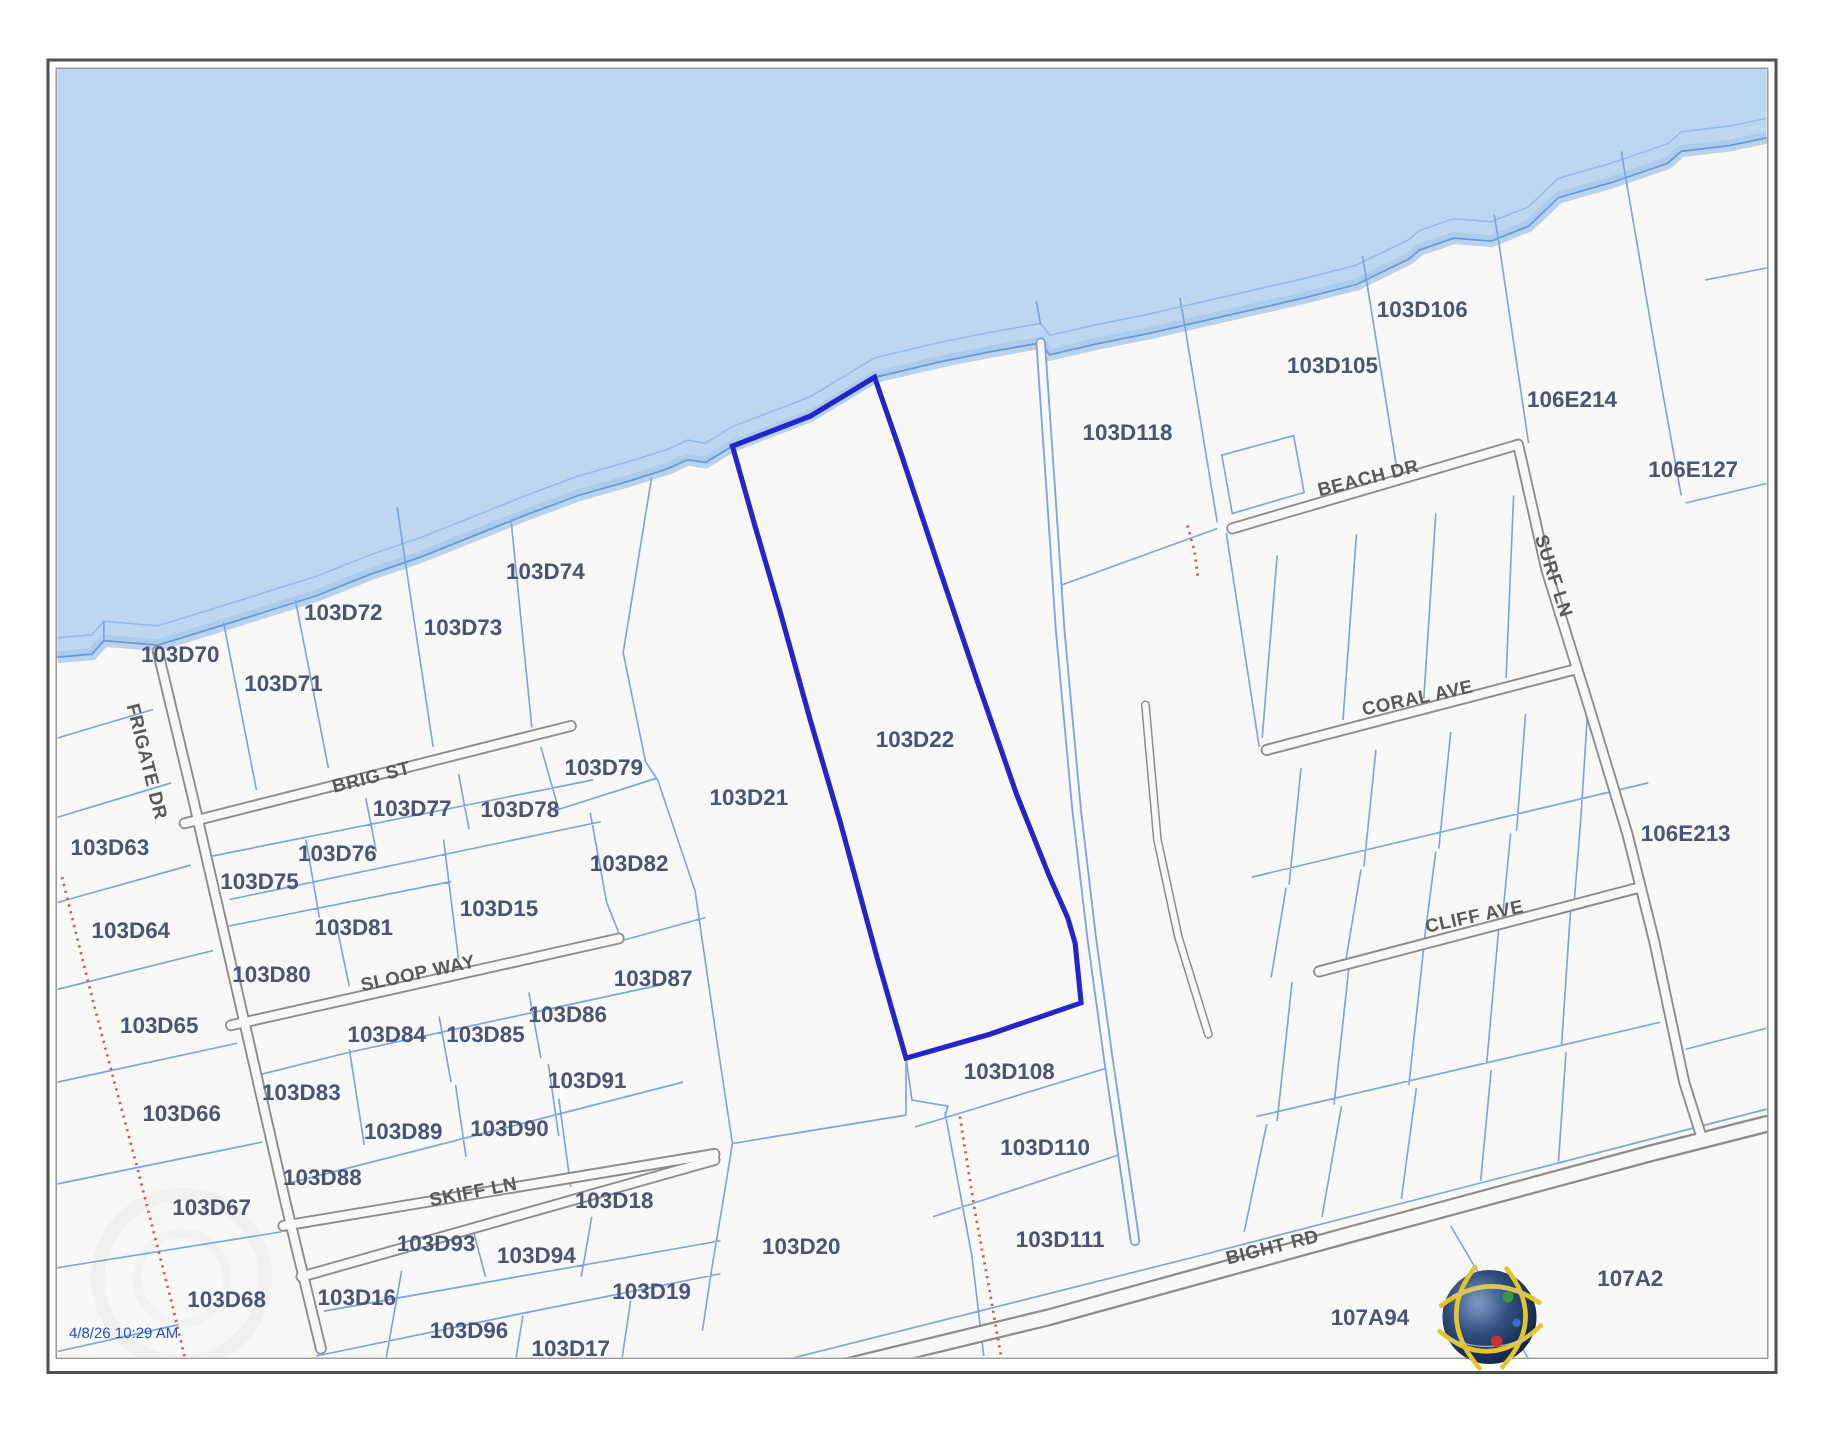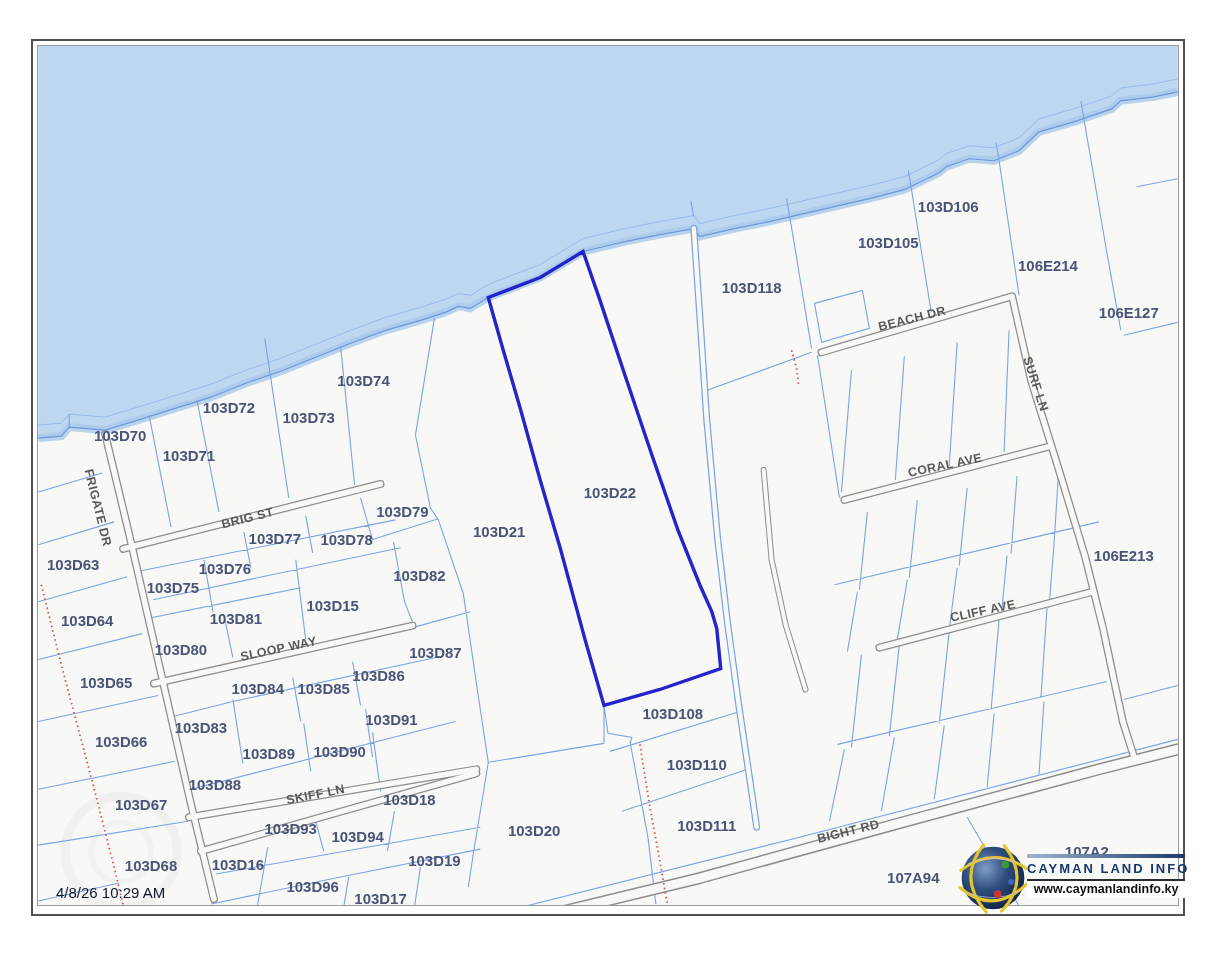--- a/index.html
+++ b/index.html
@@ -6,21 +6,21 @@
   .page{position:relative;width:1216px;height:954px;background:#ffffff;overflow:hidden;
         font-family:"Liberation Sans",sans-serif;}
   .frame-outer{position:absolute;left:31px;top:39px;width:1154px;height:877px;
         border:2px solid #505050;box-sizing:border-box;}
   #map-svg{position:absolute;left:37px;top:45px;width:1142px;height:861px;
         border:1px solid #9a9a9a;box-sizing:border-box;display:block;}
   .parcel-label{font-family:"Liberation Sans",sans-serif;font-size:15px;font-weight:bold;
         fill:#4a5477;}
   .road-label{font-family:"Liberation Sans",sans-serif;font-size:12.5px;font-weight:bold;
         fill:#595959;letter-spacing:.4px;}
-  .timestamp{position:absolute;left:56px;top:884px;font-size:15px;color:#0f172a;}
+  .timestamp{position:absolute;left:46px;top:884px;font-size:10px;color:#1d4ed8;}
   .logo{position:absolute;left:955px;top:838px;width:232px;height:76px;}
   .globe{position:absolute;left:0;top:2px;width:76px;height:76px;}
   .logo-text{position:absolute;left:72px;top:16px;width:158px;}
   .logo-rule{height:4px;background:linear-gradient(90deg,#9db4cc,#1b3a6b);margin-bottom:3px;}
   .logo-title{font-size:13px;font-weight:bold;color:#14386e;letter-spacing:2px;white-space:nowrap;}
   .logo-url{margin-top:3px;background:#ffffff;border-top:2px solid #2b2b2b;
         font-size:12.5px;font-weight:bold;color:#111;text-align:center;padding:1px 0 2px 0;
         white-space:nowrap;}
 </style>
 </head>
@@ -235,20 +235,15 @@
         <path d="M 52,6 Q 80,42 49,75"></path>
       </g>
       <g fill="none" stroke="#b9c6da" stroke-width="1" opacity="0.8">
         <path d="M 14,25 Q 40,14 66,24"></path>
         <path d="M 12,55 Q 40,67 68,54"></path>
       </g>
       <circle cx="53" cy="26" r="4" fill="#3a9a3a"></circle>
       <circle cx="45" cy="57" r="4" fill="#cc3333"></circle>
       <circle cx="59" cy="44" r="3" fill="#3a6acc"></circle>
     </svg>
-    <div class="logo-text">
-      <div class="logo-rule"></div>
-      <div class="logo-title">CAYMAN LAND INFO</div>
-      <div class="logo-url">www.caymanlandinfo.ky</div>
-    </div>
   </div>
 
 </div>
 
 </body></html>

